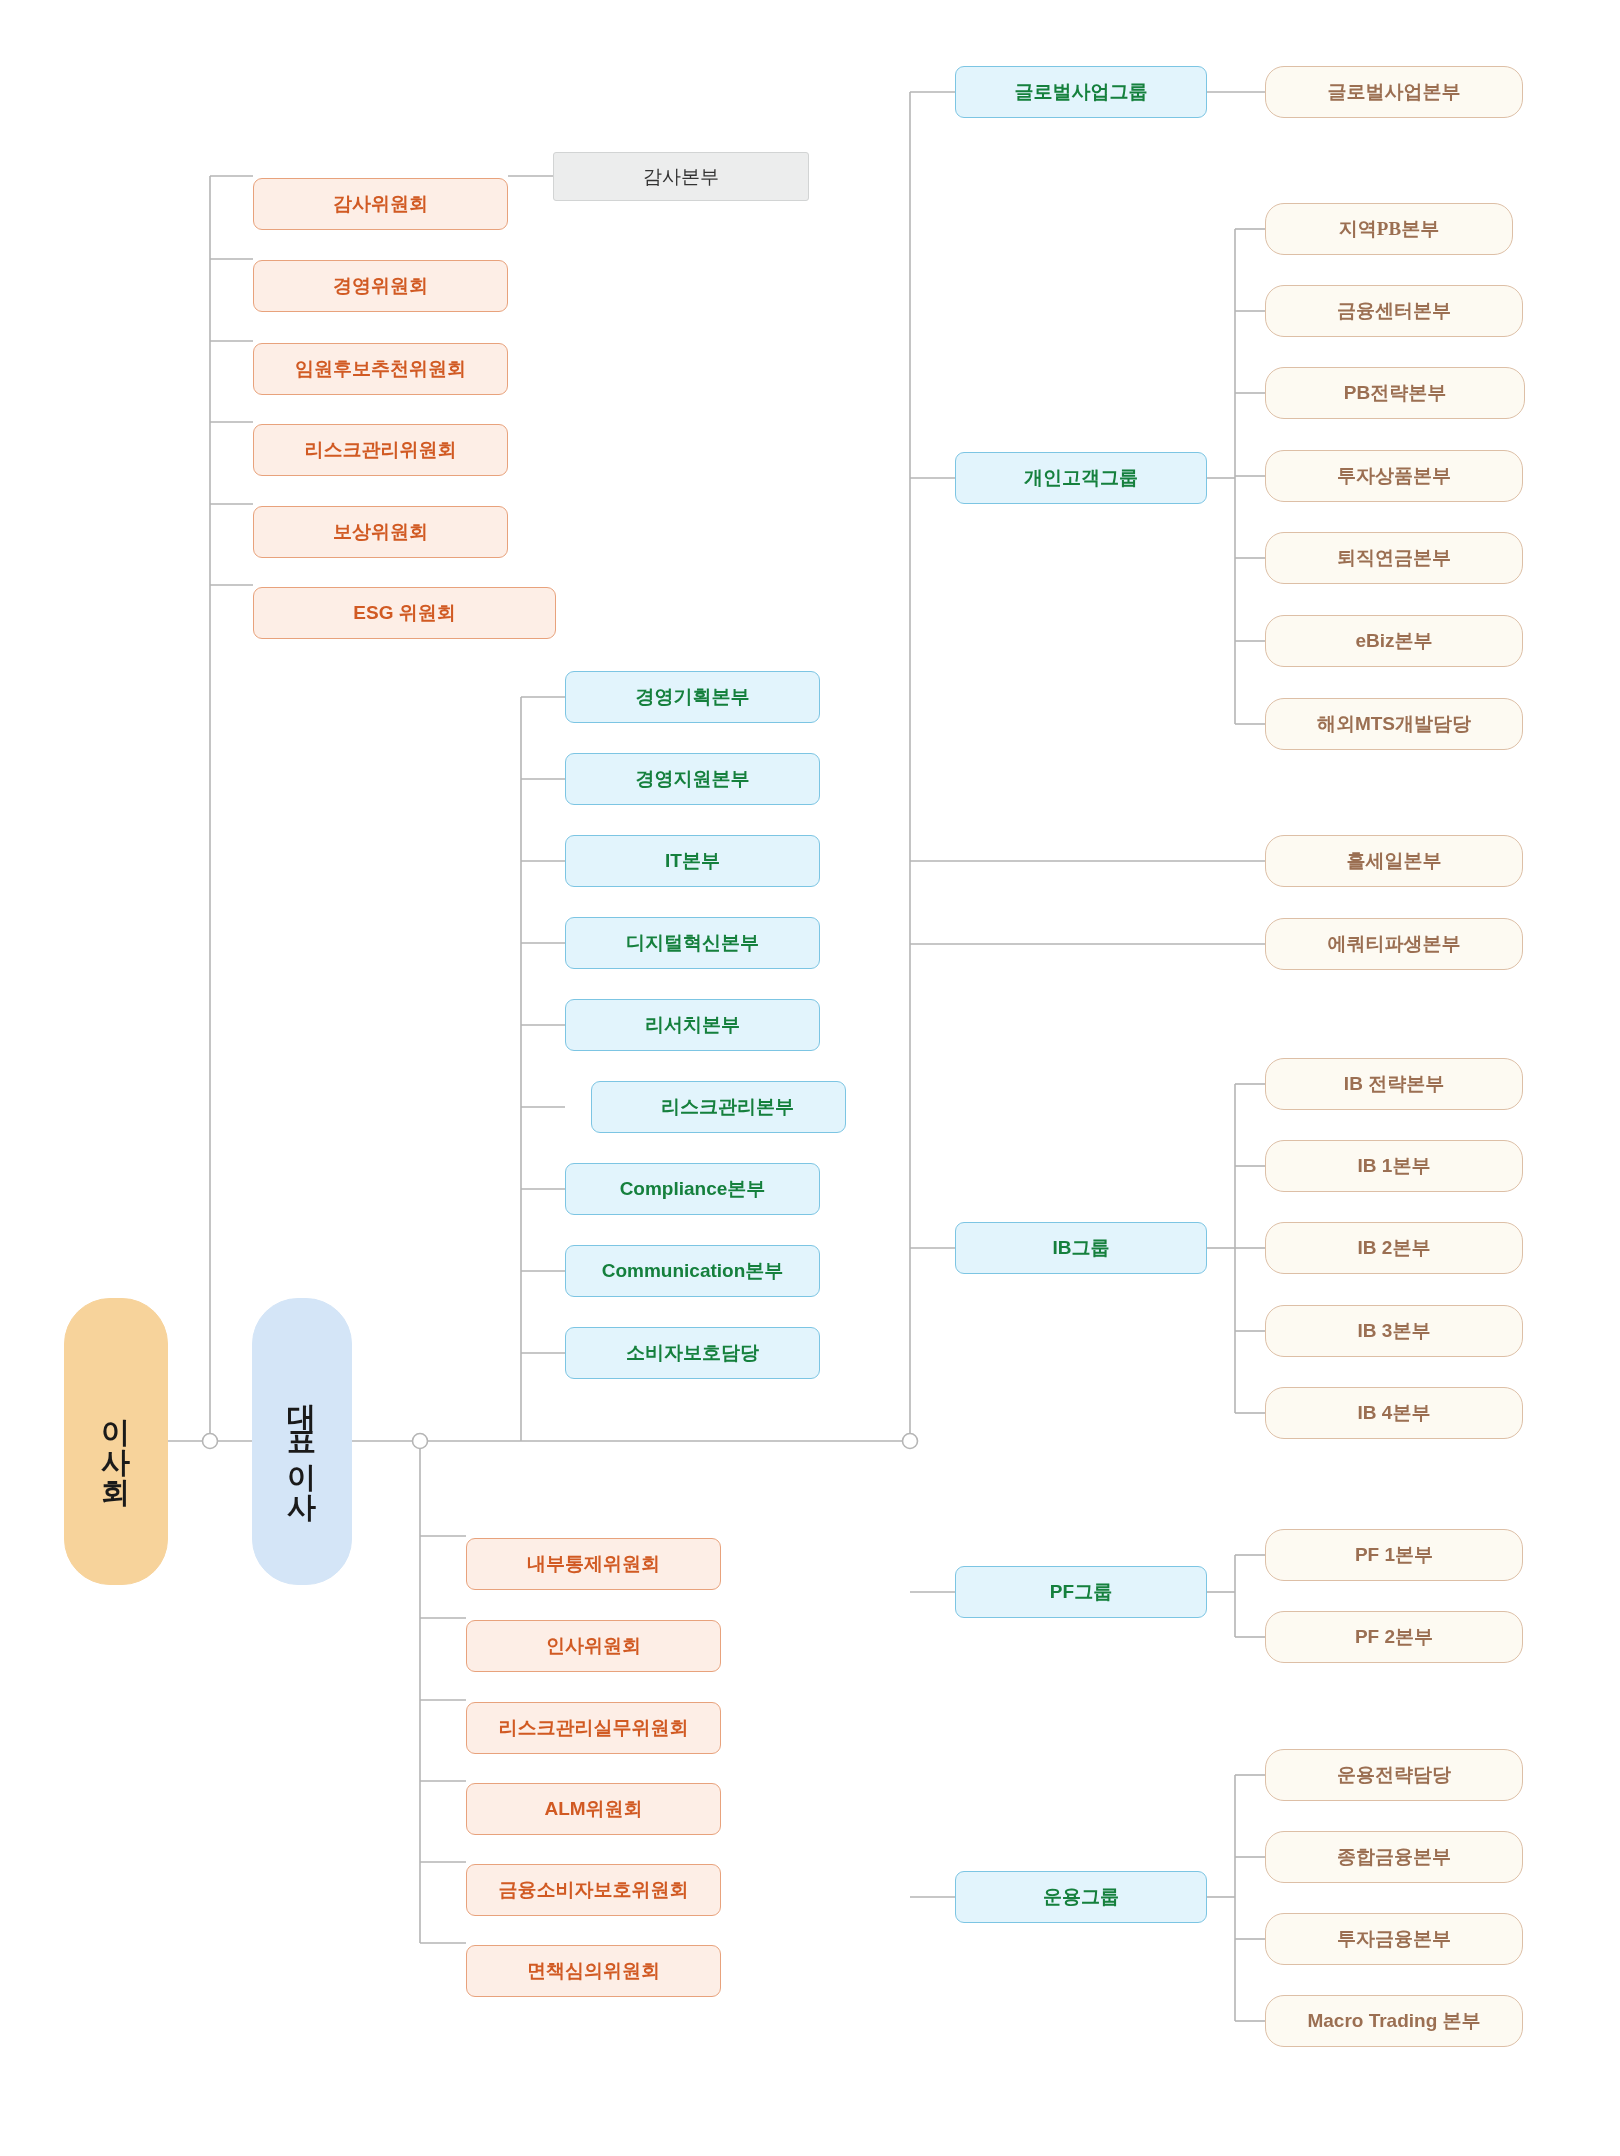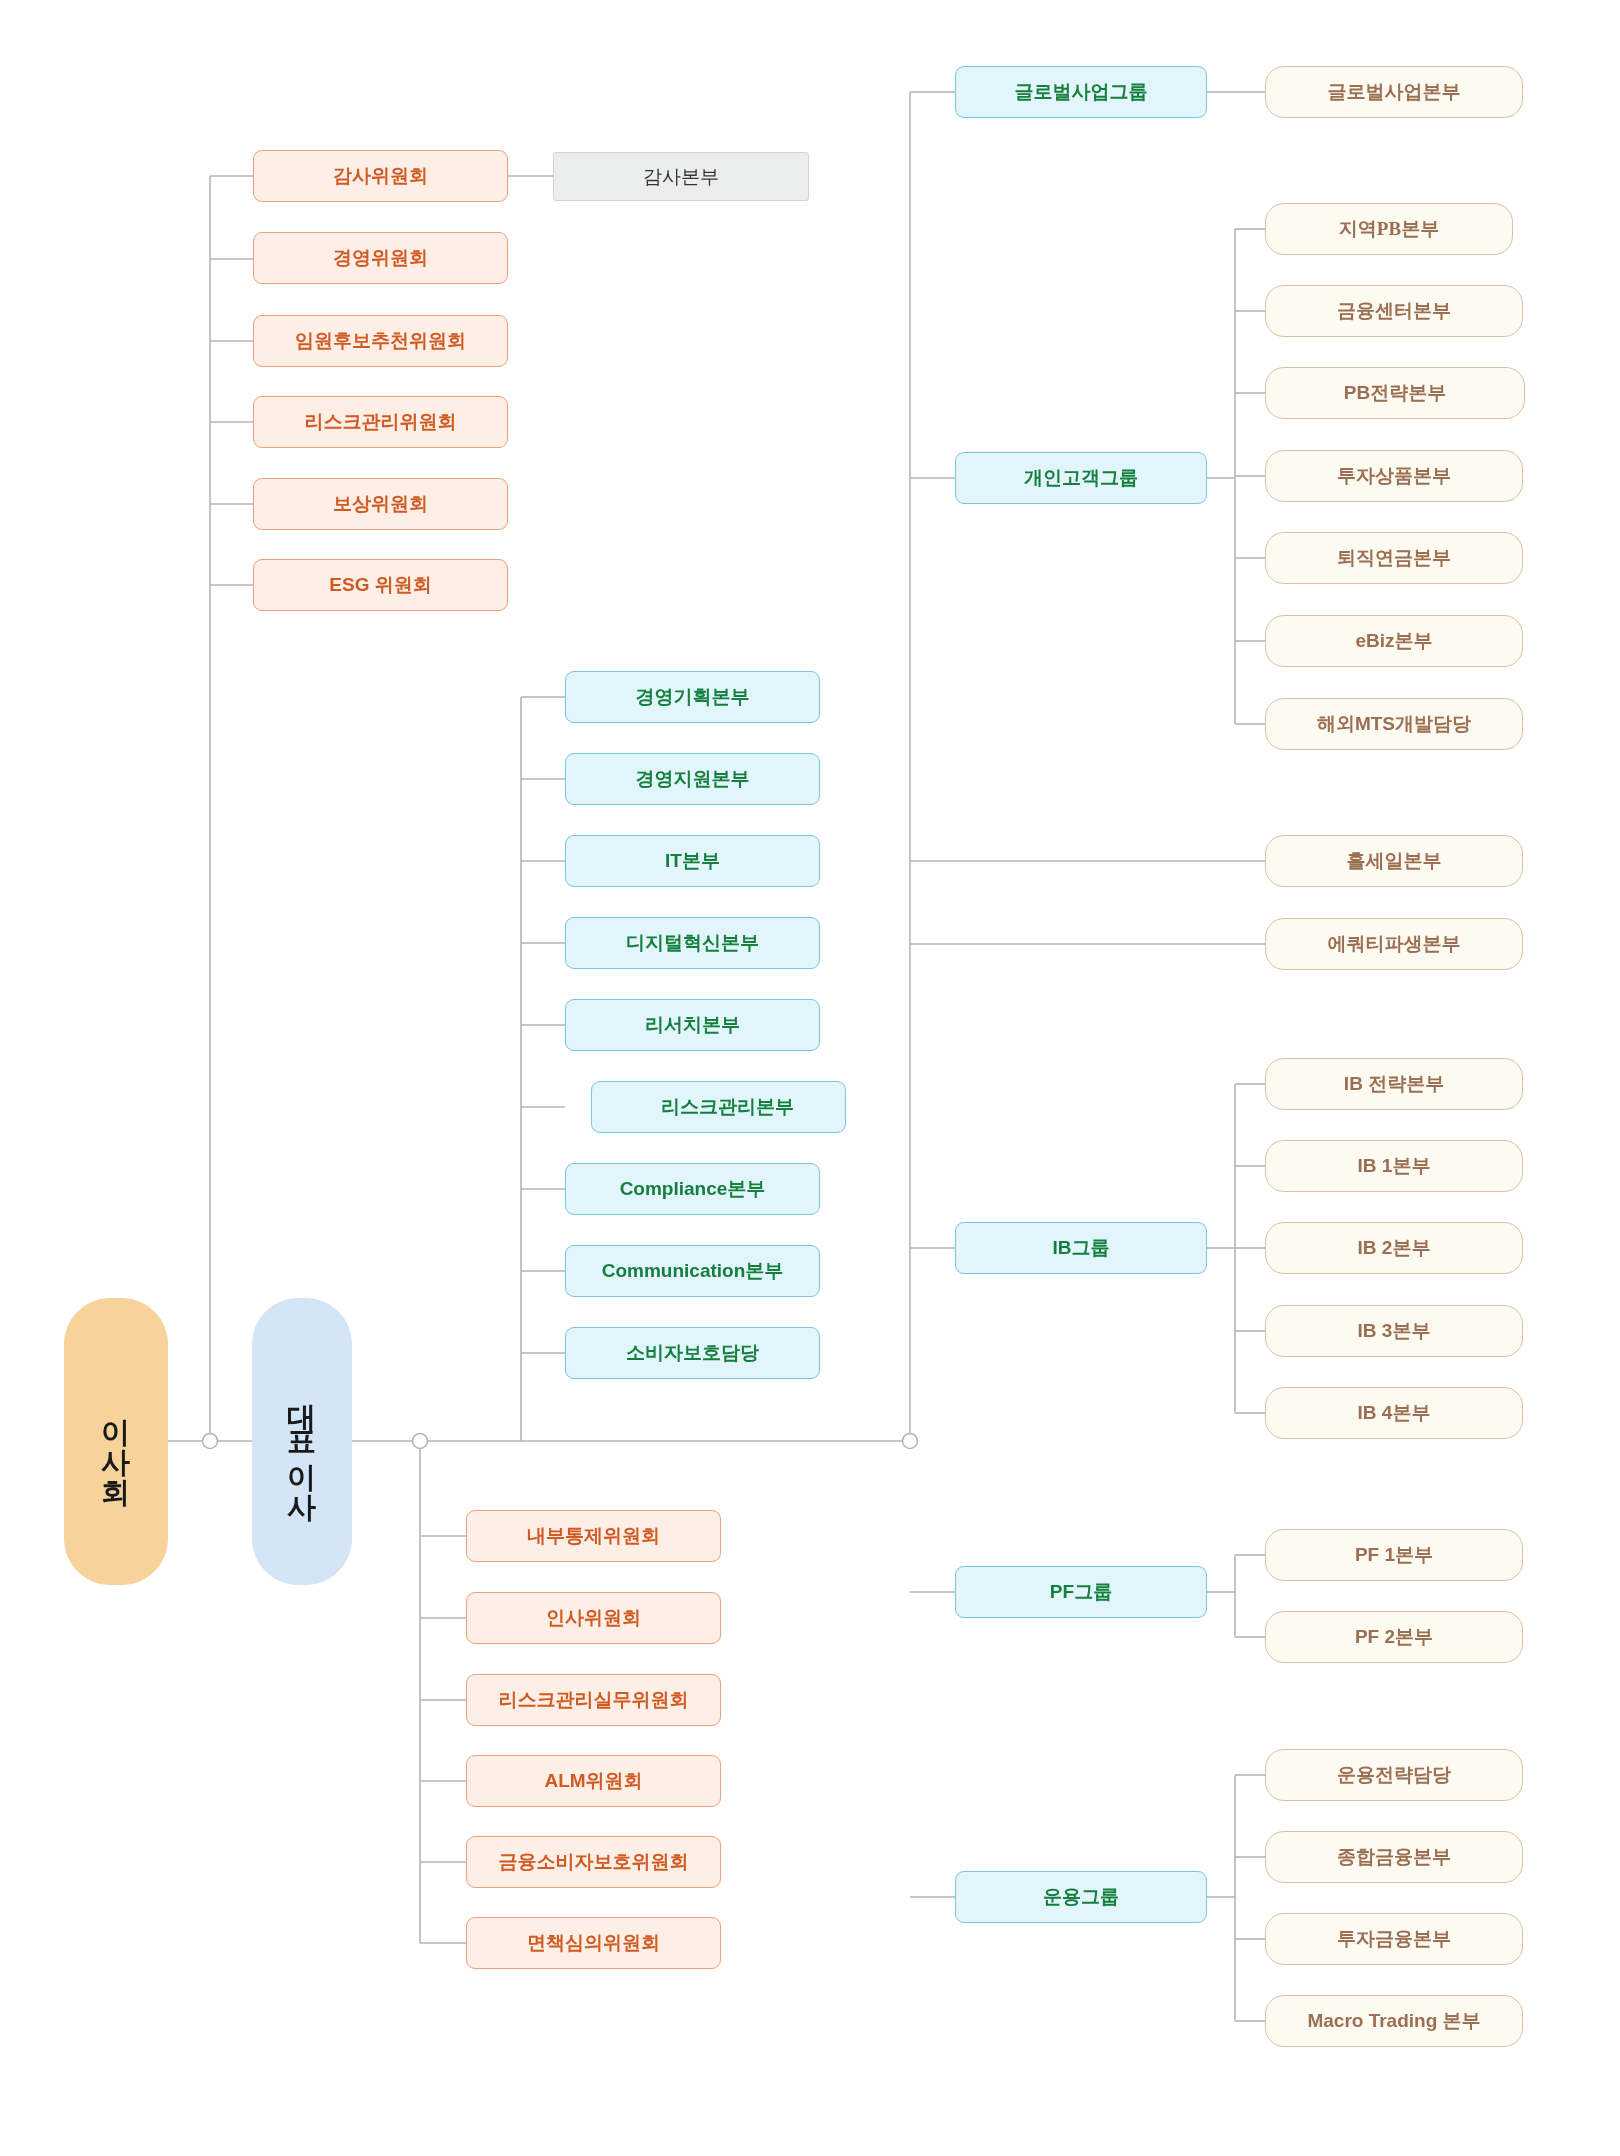--- a/index.html
+++ b/index.html
@@ -56,20 +56,21 @@
     border: 1px solid #d4e5f7;
   }
 
   
   .box-orange {
     background: #fdeee6;
     border: 1.4px solid #e8a27c;
     border-radius: 9px;
     color: #d15a23;
     font-size: 19px;
+    margin-top: 28px;
   }
   
   .box-blue {
     background: #e2f4fc;
     border: 1.4px solid #7cc5e3;
     border-radius: 9px;
     color: #15803d;
     font-size: 19px;
   }
   
@@ -197,21 +198,21 @@
   </div>
   <div class="node box-orange" style="left:253px; top:315px; width:255px; height:52px;">
     <span>임원후보추천위원회</span>
   </div>
   <div class="node box-orange" style="left:253px; top:396px; width:255px; height:52px;">
     <span>리스크관리위원회</span>
   </div>
   <div class="node box-orange" style="left:253px; top:478px; width:255px; height:52px;">
     <span>보상위원회</span>
   </div>
-  <div class="node box-orange" style="left:253px; top:559px; width:255px; height:52px;">
+  <div class="node box-orange" style="left:253px; top:559px; width:303px; height:52px;">
     <span>ESG 위원회</span>
   </div>
 
   <div class="node box-gray" style="left:553px; top:152px; width:256px; height:49px;">
     <span>감사본부</span>
   </div>
 
   <div class="node box-blue" style="left:565px; top:671px; width:255px; height:52px;">
     <span>경영기획본부</span>
   </div>

